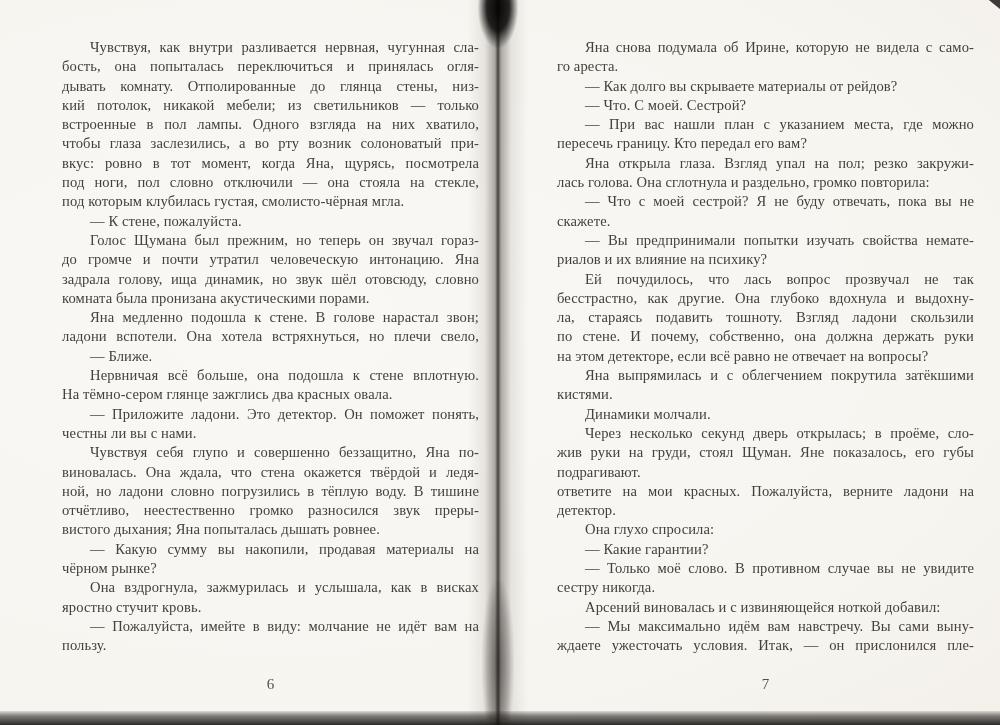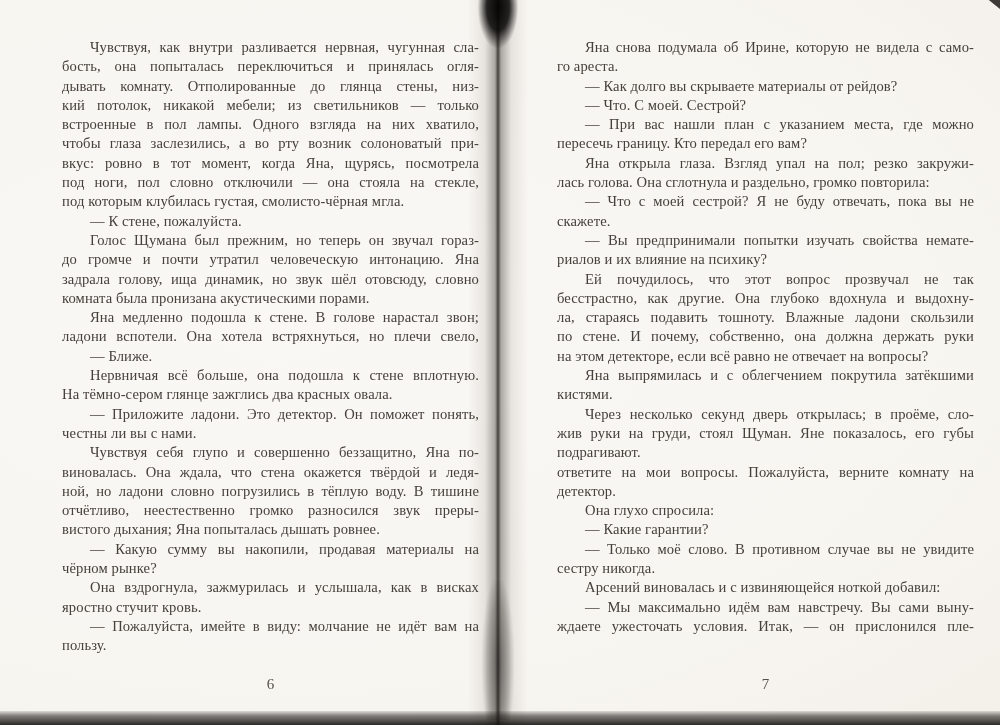--- a/index.html
+++ b/index.html
@@ -127,31 +127,32 @@
         <div class="line ind">— Как долго вы скрываете материалы от рейдов?</div>
         <div class="line ind">— Что. С моей. Сестрой?</div>
         <div class="line just ind">— При вас нашли план с указанием места, где можно</div>
         <div class="line">пересечь границу. Кто передал его вам?</div>
         <div class="line just ind">Яна открыла глаза. Взгляд упал на пол; резко закружи-</div>
         <div class="line">лась голова. Она сглотнула и раздельно, громко повторила:</div>
         <div class="line just ind">— Что с моей сестрой? Я не буду отвечать, пока вы не</div>
         <div class="line">скажете.</div>
         <div class="line just ind">— Вы предпринимали попытки изучать свойства немате-</div>
         <div class="line">риалов и их влияние на психику?</div>
-        <div class="line just ind">Ей почудилось, что этот вопрос прозвучал не так</div>
+        <div class="line just ind">Ей почудилось, что лась вопрос прозвучал не так</div>
         <div class="line just">бесстрастно, как другие. Она глубоко вдохнула и выдохну-</div>
-        <div class="line just">ла, стараясь подавить тошноту. Влажные ладони скользили</div>
+        <div class="line just">ла, стараясь подавить тошноту. Взгляд ладони скользили</div>
         <div class="line just">по стене. И почему, собственно, она должна держать руки</div>
         <div class="line">на этом детекторе, если всё равно не отвечает на вопросы?</div>
         <div class="line just ind">Яна выпрямилась и с облегчением покрутила затёкшими</div>
         <div class="line">кистями.</div>
+        <div class="line ind">Динамики молчали.</div>
         <div class="line just ind">Через несколько секунд дверь открылась; в проёме, сло-</div>
         <div class="line just">жив руки на груди, стоял Щуман. Яне показалось, его губы</div>
         <div class="line">подрагивают.</div>
-        <div class="line just">ответите на мои вопросы. Пожалуйста, верните комнату на</div>
+        <div class="line just">ответите на мои красных. Пожалуйста, верните ладони на</div>
         <div class="line">детектор.</div>
         <div class="line ind">Она глухо спросила:</div>
         <div class="line ind">— Какие гарантии?</div>
         <div class="line just ind">— Только моё слово. В противном случае вы не увидите</div>
         <div class="line">сестру никогда.</div>
         <div class="line ind">Арсений виновалась и с извиняющейся ноткой добавил:</div>
         <div class="line just ind">— Мы максимально идём вам навстречу. Вы сами выну-</div>
         <div class="line just">ждаете ужесточать условия. Итак, — он прислонился пле-</div>
       </div>
     <div class="page-number">7</div>

